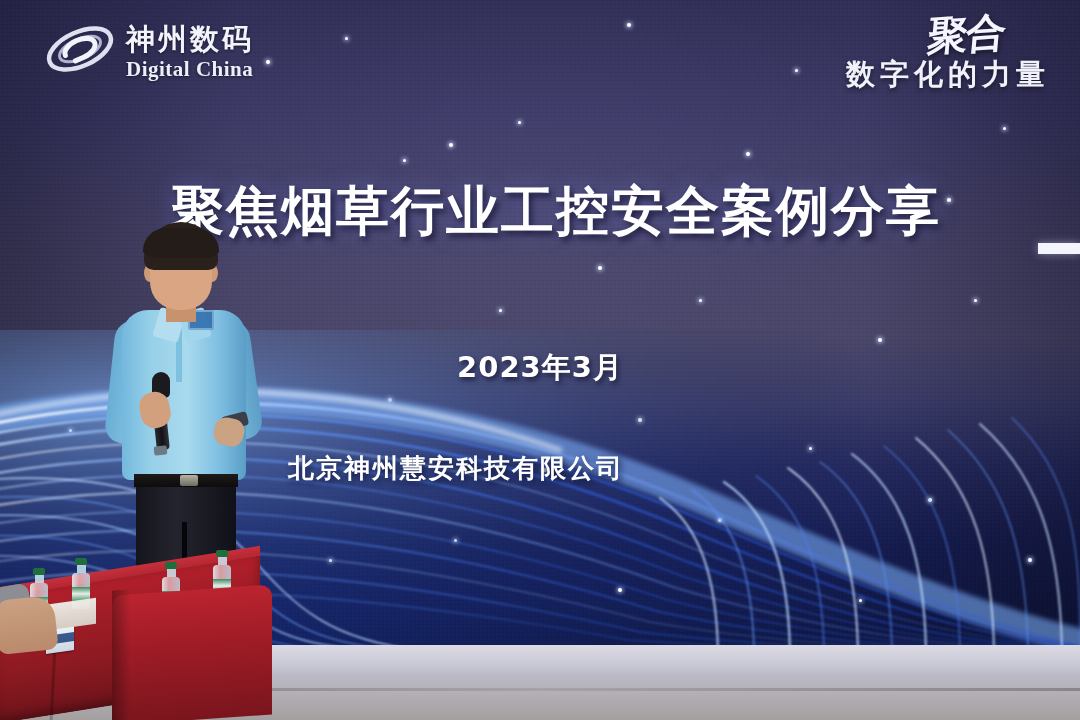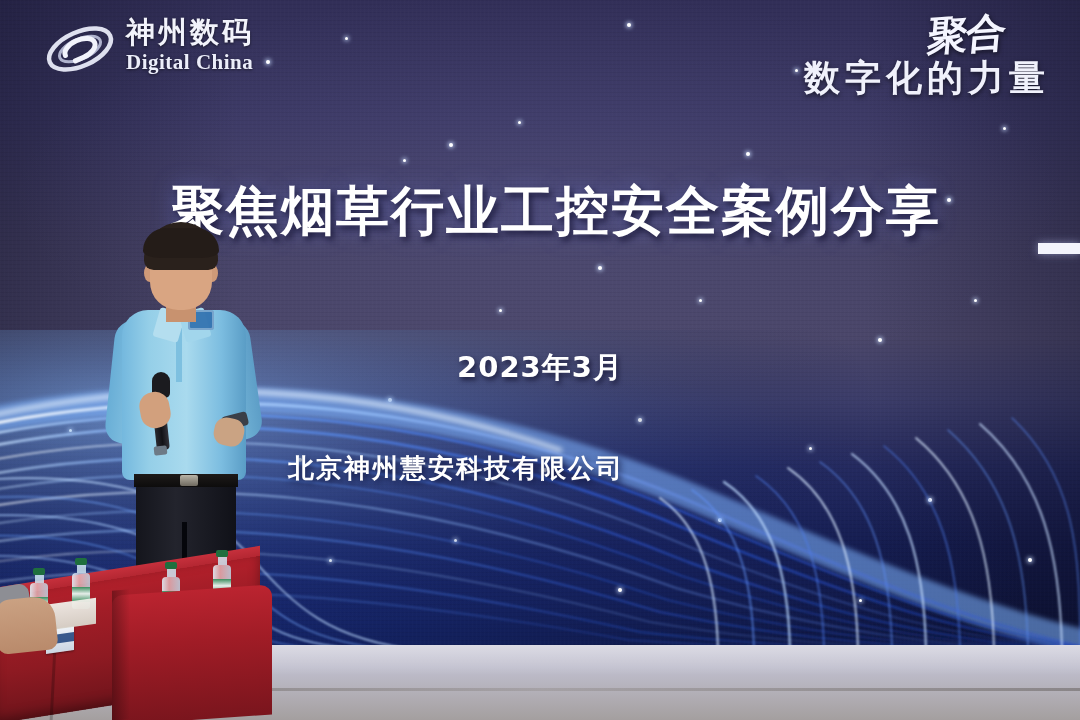--- a/index.html
+++ b/index.html
@@ -51,21 +51,21 @@
     box-shadow:0 0 4px 1px rgba(200,220,255,.85);
   }
 
   
   #swirl { position:absolute; left:0; top:330px; width:1080px; height:320px; }
   #swirl svg { display:block; }
 
   
   #logo-left {
     position:absolute; left:44px; top:18px;
-    display:flex; align-items:flex-start; gap:10px;
+    display:flex; align-items:flex-end; gap:10px;
   }
   #logo-left .mark { width:72px; height:62px; }
   #logo-left .wordmark { line-height:1; }
   #logo-left .cn {
     font-size:29px; font-weight:bold; color:#f2f3fb;
     letter-spacing:3px; text-shadow:0 1px 3px rgba(0,0,0,.55);
     font-family:"DejaVu Sans","Liberation Sans",sans-serif;
   }
   #logo-left .en {
     margin-top:5px;
@@ -82,21 +82,21 @@
     font-size:40px; font-weight:bold; color:#f4f5ff;
     font-family:"DejaVu Serif","Liberation Serif",serif;
     letter-spacing:-2px;
     transform:skewX(-9deg) rotate(-4deg);
     display:inline-block;
     text-shadow:1px 2px 5px rgba(0,0,0,.6);
     margin-right:46px;
   }
   #logo-right .sub {
     margin-top:6px;
-    font-size:36px; font-weight:bold; color:#f0f1fb;
+    font-size:29px; font-weight:bold; color:#f0f1fb;
     letter-spacing:5px;
     font-family:"DejaVu Sans","Liberation Sans",sans-serif;
     text-shadow:0 2px 5px rgba(0,0,0,.55);
   }
 
   #right-bar {
     position:absolute; right:0; top:243px;
     width:42px; height:11px; background:#f3f4fc;
     box-shadow:0 0 8px rgba(200,210,255,.5);
   }

